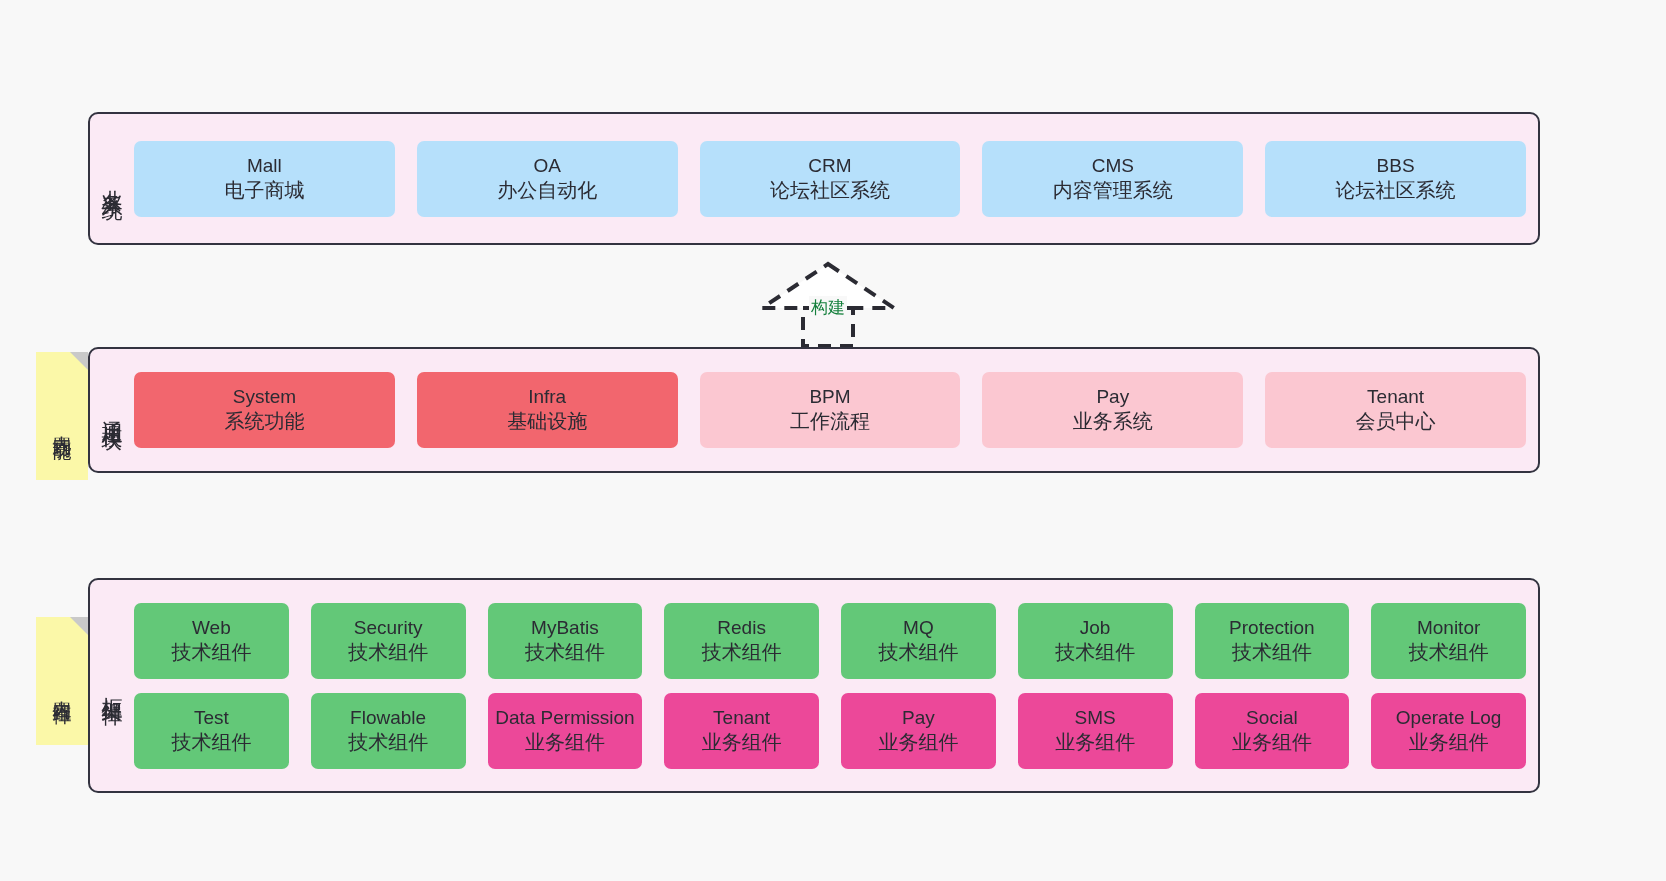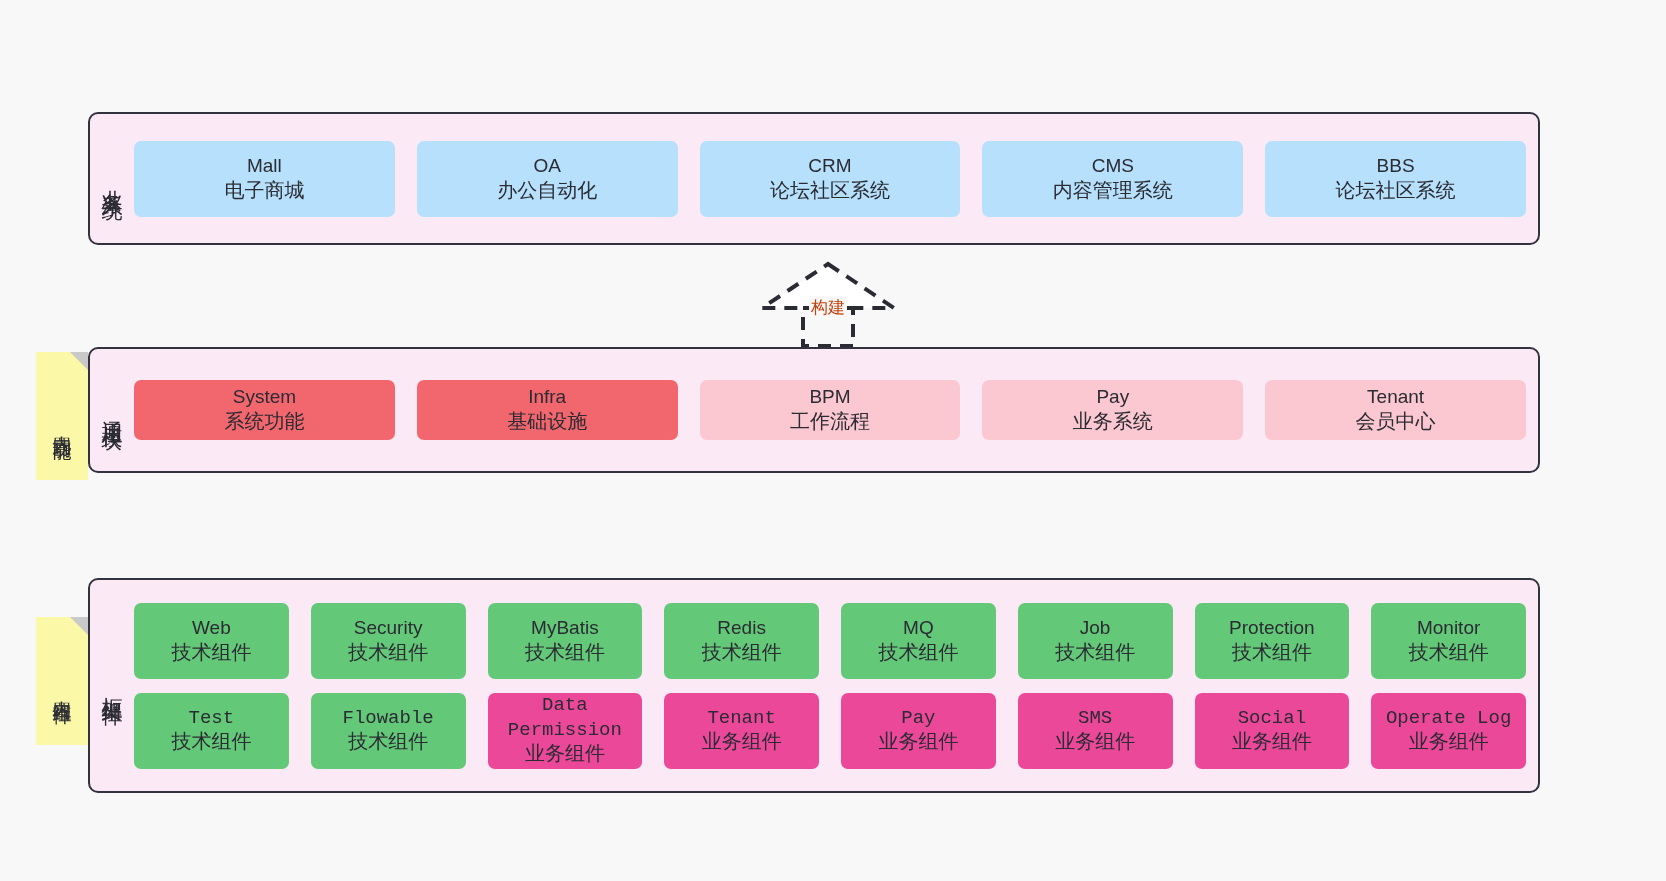--- a/index.html
+++ b/index.html
@@ -109,21 +109,21 @@
     position: absolute;
     user-select: none;
   }
   .connector svg { display: block; overflow: visible; }
   .connector .conn-label {
     position: absolute;
     left: 50%;
     transform: translateX(-50%);
     top: 34px;
     font-size: 17px;
-    color: #c2410c;
+    color: #15803d;
     background: #f8f8f8;
     padding: 0 2px;
     white-space: nowrap;
   }
 </style>
 </head>
 <body>
 
 <div id="canvas">
 
@@ -166,21 +166,21 @@
   </div>
 
   <div class="note" id="note-builtin-function" style="left:36px; top:352px; height:128px;">
     <span class="fold"></span>
     <span>内置功能</span>
   </div>
 
   <div class="layer" id="layer-common" style="left:88px; top:347px; width:1452px; height:126px;">
     <div class="layer-title">通用模块</div>
     <div class="layer-body">
-      <div class="row" style="height:60px;">
+      <div class="row" style="height:76px;">
         <div class="card red">
           <div class="t1">System</div>
           <div class="t2">系统功能</div>
         </div>
         <div class="card red">
           <div class="t1">Infra</div>
           <div class="t2">基础设施</div>
         </div>
         <div class="card pink">
           <div class="t1">BPM</div>
@@ -236,21 +236,21 @@
         <div class="card green">
           <div class="t1">Protection</div>
           <div class="t2">技术组件</div>
         </div>
         <div class="card green">
           <div class="t1">Monitor</div>
           <div class="t2">技术组件</div>
         </div>
       </div>
 
-      <div class="row" style="height:76px;font-family:Liberation Mono, monospace;">
+      <div class="row" style="height:76px;">
         <div class="card green">
           <div class="t1">Test</div>
           <div class="t2">技术组件</div>
         </div>
         <div class="card green">
           <div class="t1">Flowable</div>
           <div class="t2">技术组件</div>
         </div>
         <div class="card lightgreen">
           <div class="t1">Data Permission</div>

